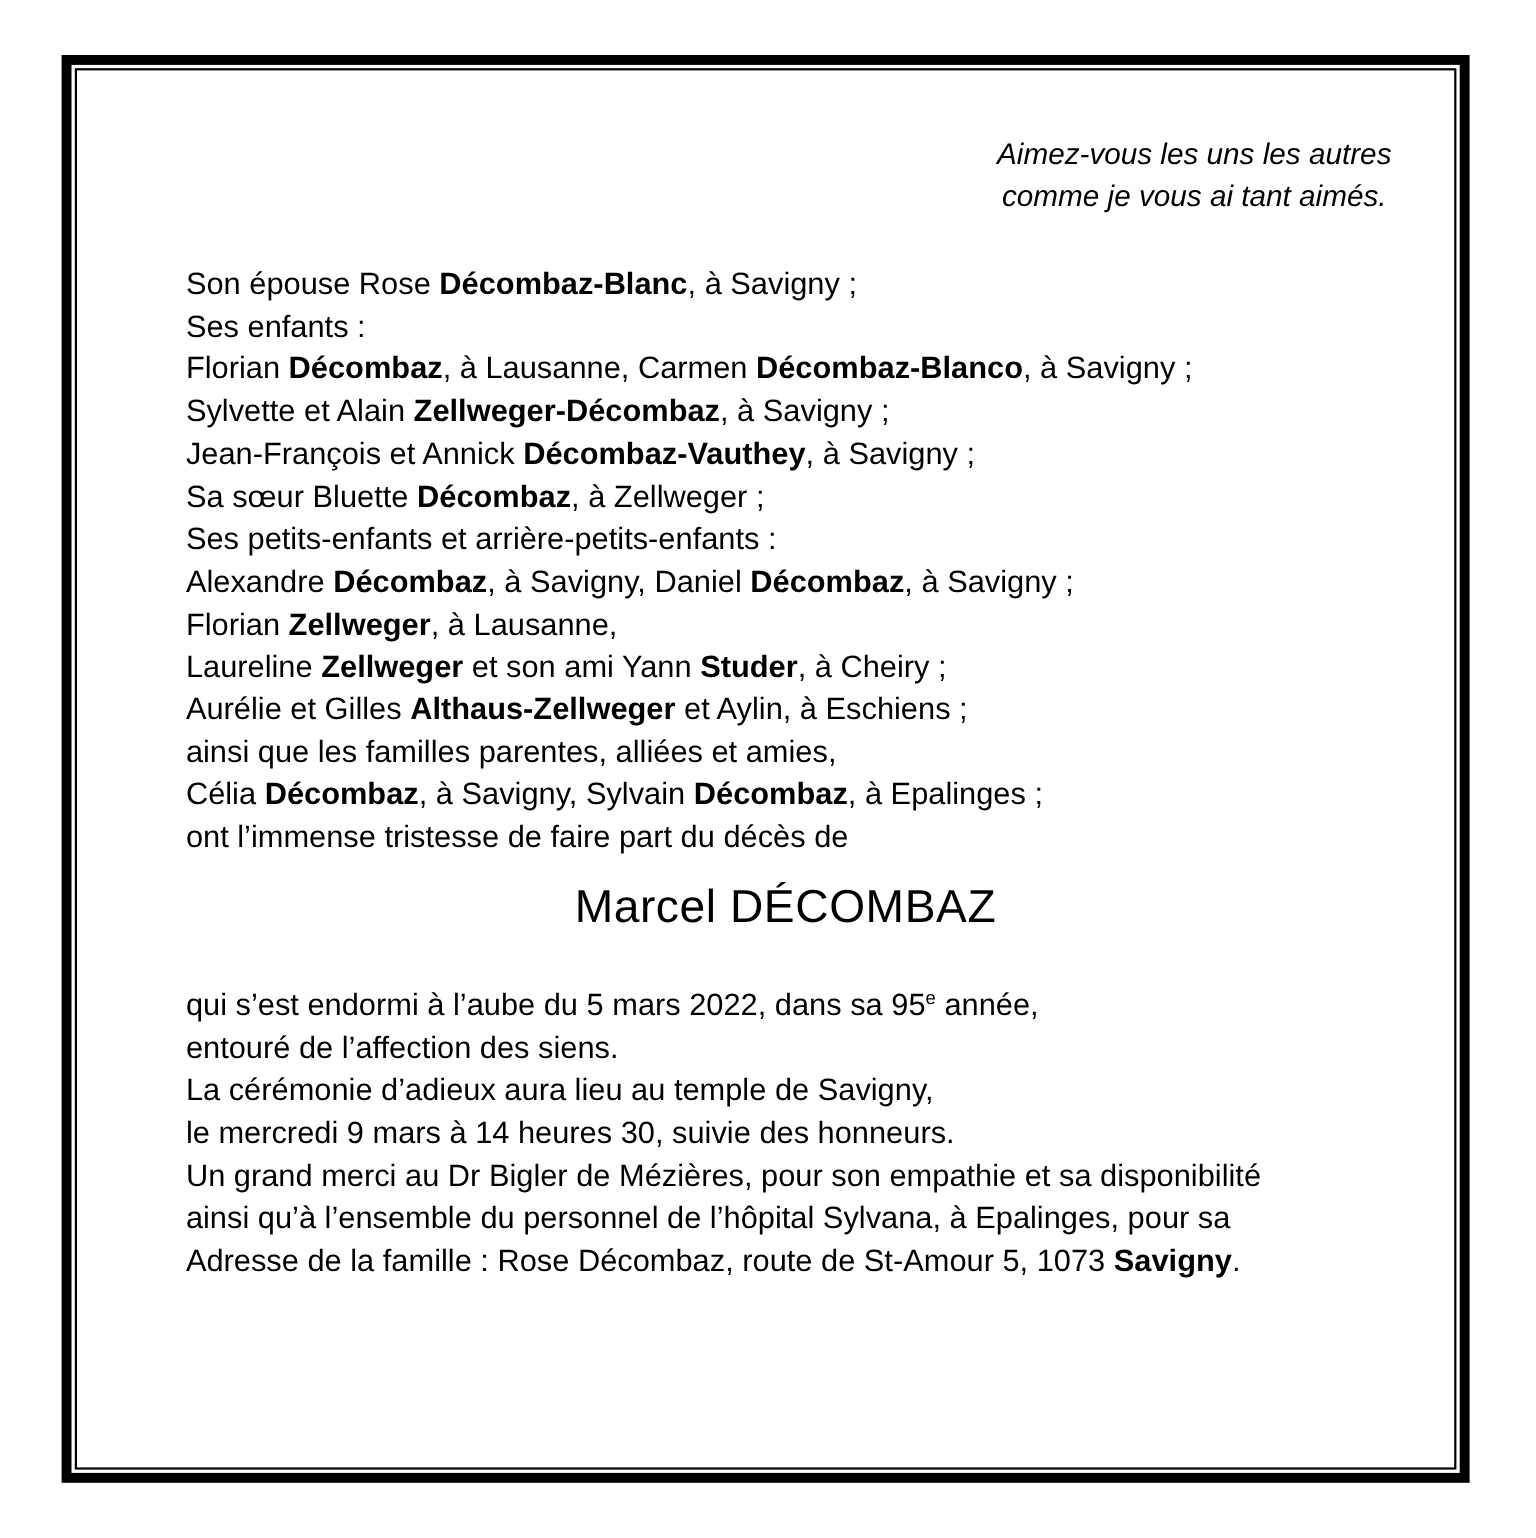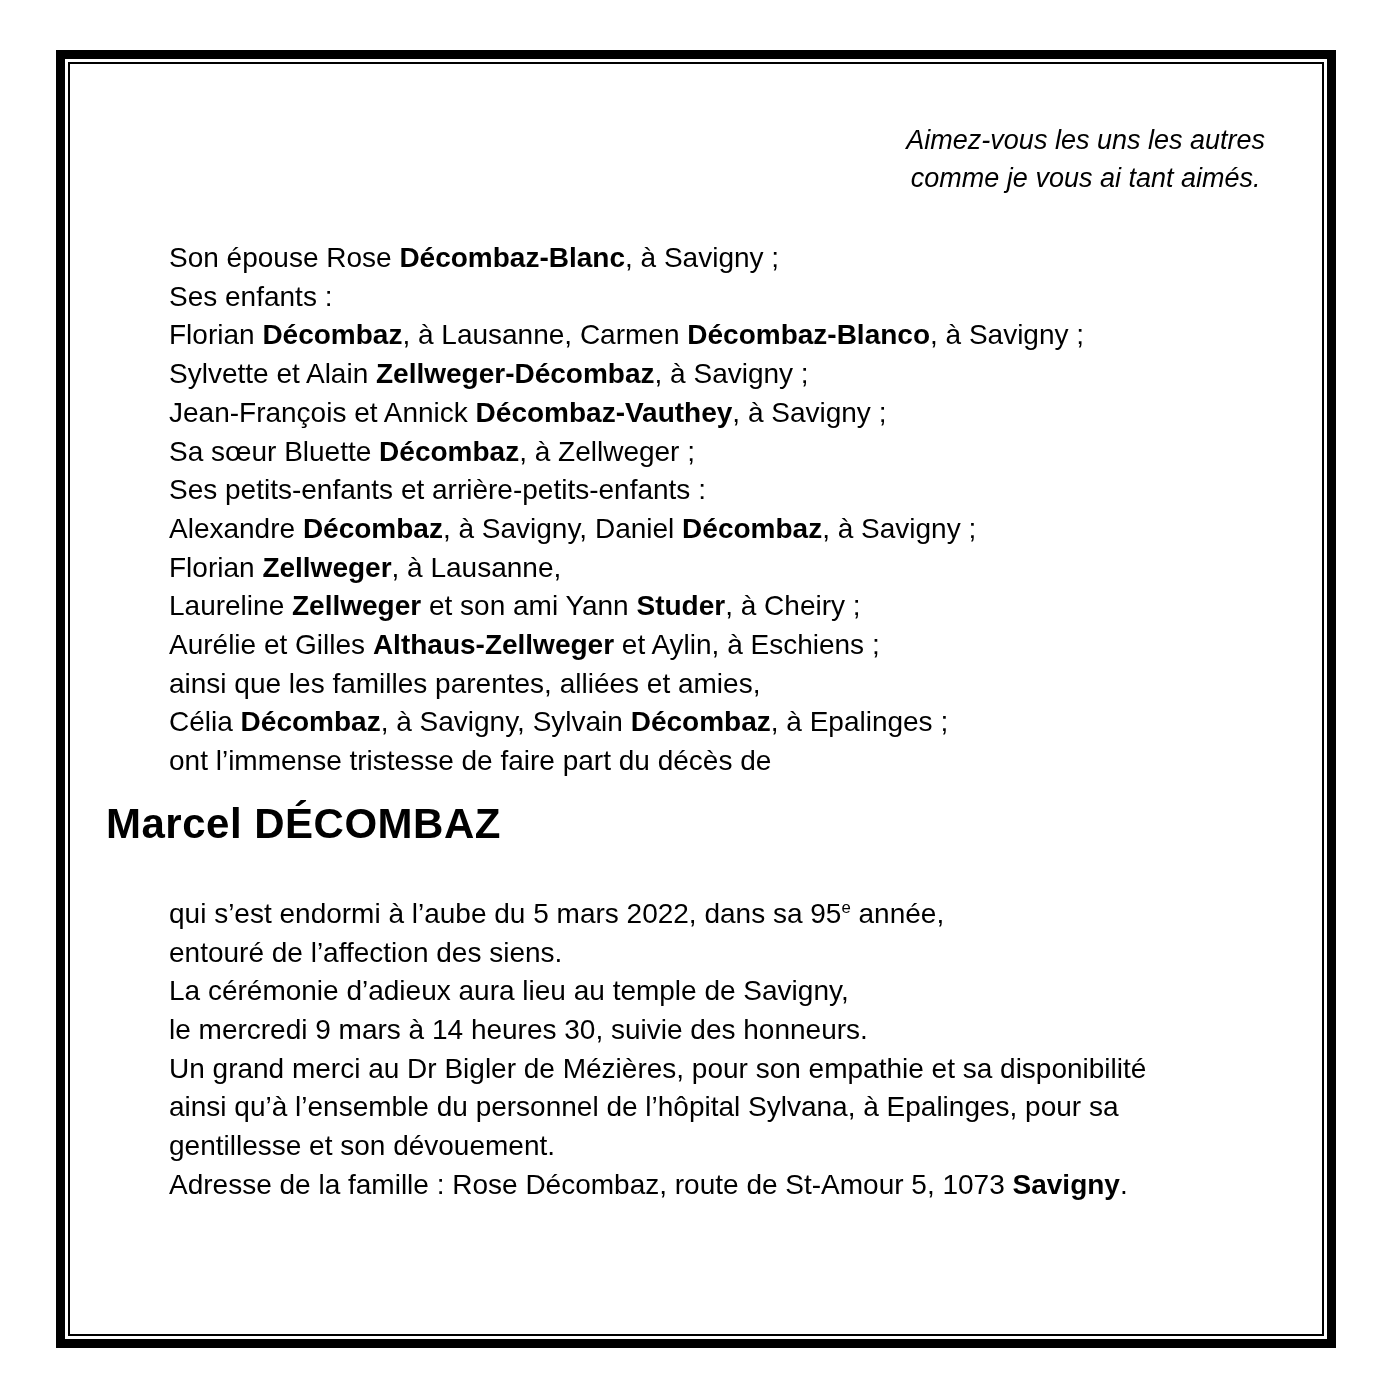--- a/index.html
+++ b/index.html
@@ -47,23 +47,23 @@
     line-height: 38.7px;
   }
   .text-line {
     white-space: nowrap;
   }
   .bold {
     font-weight: bold;
   }
   .deceased-name {
     margin: 16px 0 0 0;
-    text-align: left;
+    text-align: center;
     font-size: 42px;
-    font-weight: bold;
+    font-weight: normal;
     line-height: 54px;
     letter-spacing: 0.5px;
   }
   .details-block {
     margin: 44px 20px 16px 63px;
     font-size: 28px;
     line-height: 38.7px;
   }
   sup {
     font-size: 0.6em;
@@ -101,18 +101,17 @@
 
     <div class="deceased-name">Marcel DÉCOMBAZ</div>
 
     <div class="details-block">
         <div class="text-line"><span>qui s’est endormi à l’aube du 5 mars 2022, dans sa 95</span><sup>e</sup><span> année,</span></div>
         <div class="text-line"><span>entouré de l’affection des siens.</span></div>
         <div class="text-line"><span>La cérémonie d’adieux aura lieu au temple de Savigny,</span></div>
         <div class="text-line"><span>le mercredi 9 mars à 14 heures 30, suivie des honneurs.</span></div>
         <div class="text-line"><span>Un grand merci au Dr Bigler de Mézières, pour son empathie et sa disponibilité</span></div>
         <div class="text-line"><span>ainsi qu’à l’ensemble du personnel de l’hôpital Sylvana, à Epalinges, pour sa</span></div>
-        <div class="text-line"><span>gentillesse et son dévouement.</span></div>
         <div class="text-line"><span>Adresse de la famille : Rose Décombaz, route de St-Amour 5, 1073 </span><span class="bold">Savigny</span><span>.</span></div>
       </div>
 
   </div>
 </div>
 
 </body></html>

